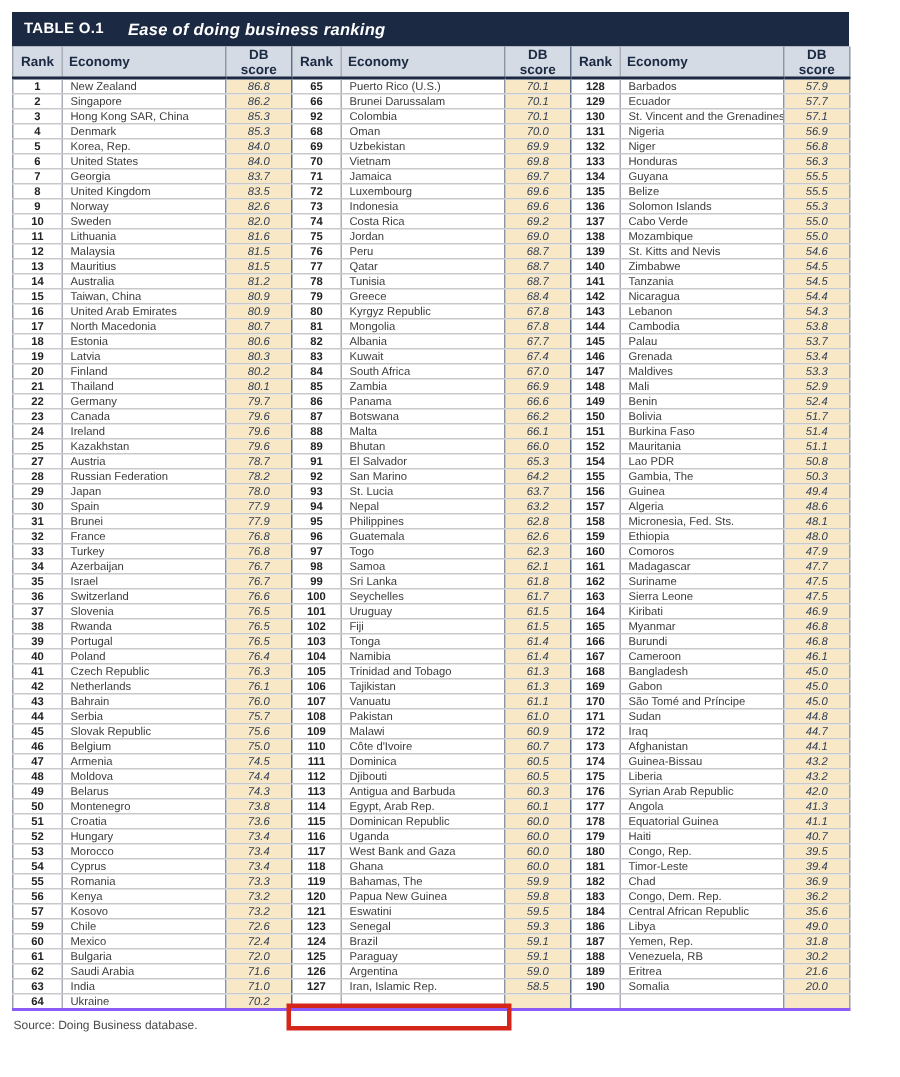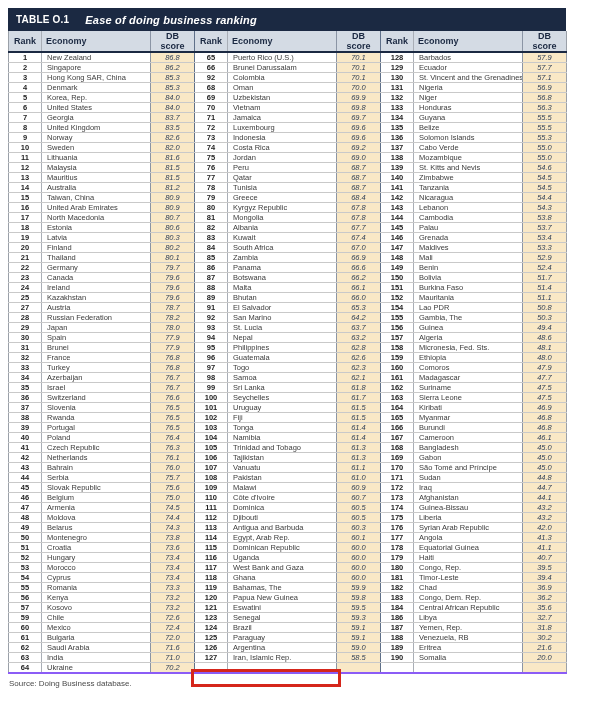--- a/index.html
+++ b/index.html
@@ -703,21 +703,21 @@
         </tr>
         <tr>
           <td class="rank">59</td>
           <td class="econ">Chile</td>
           <td class="score">72.6</td>
           <td class="rank gsep">123</td>
           <td class="econ">Senegal</td>
           <td class="score">59.3</td>
           <td class="rank gsep">186</td>
           <td class="econ">Libya</td>
-          <td class="score">32.7</td>
+          <td class="score">49.0</td>
         </tr>
         <tr>
           <td class="rank">60</td>
           <td class="econ">Mexico</td>
           <td class="score">72.4</td>
           <td class="rank gsep">124</td>
           <td class="econ">Brazil</td>
           <td class="score">59.1</td>
           <td class="rank gsep">187</td>
           <td class="econ">Yemen, Rep.</td>

